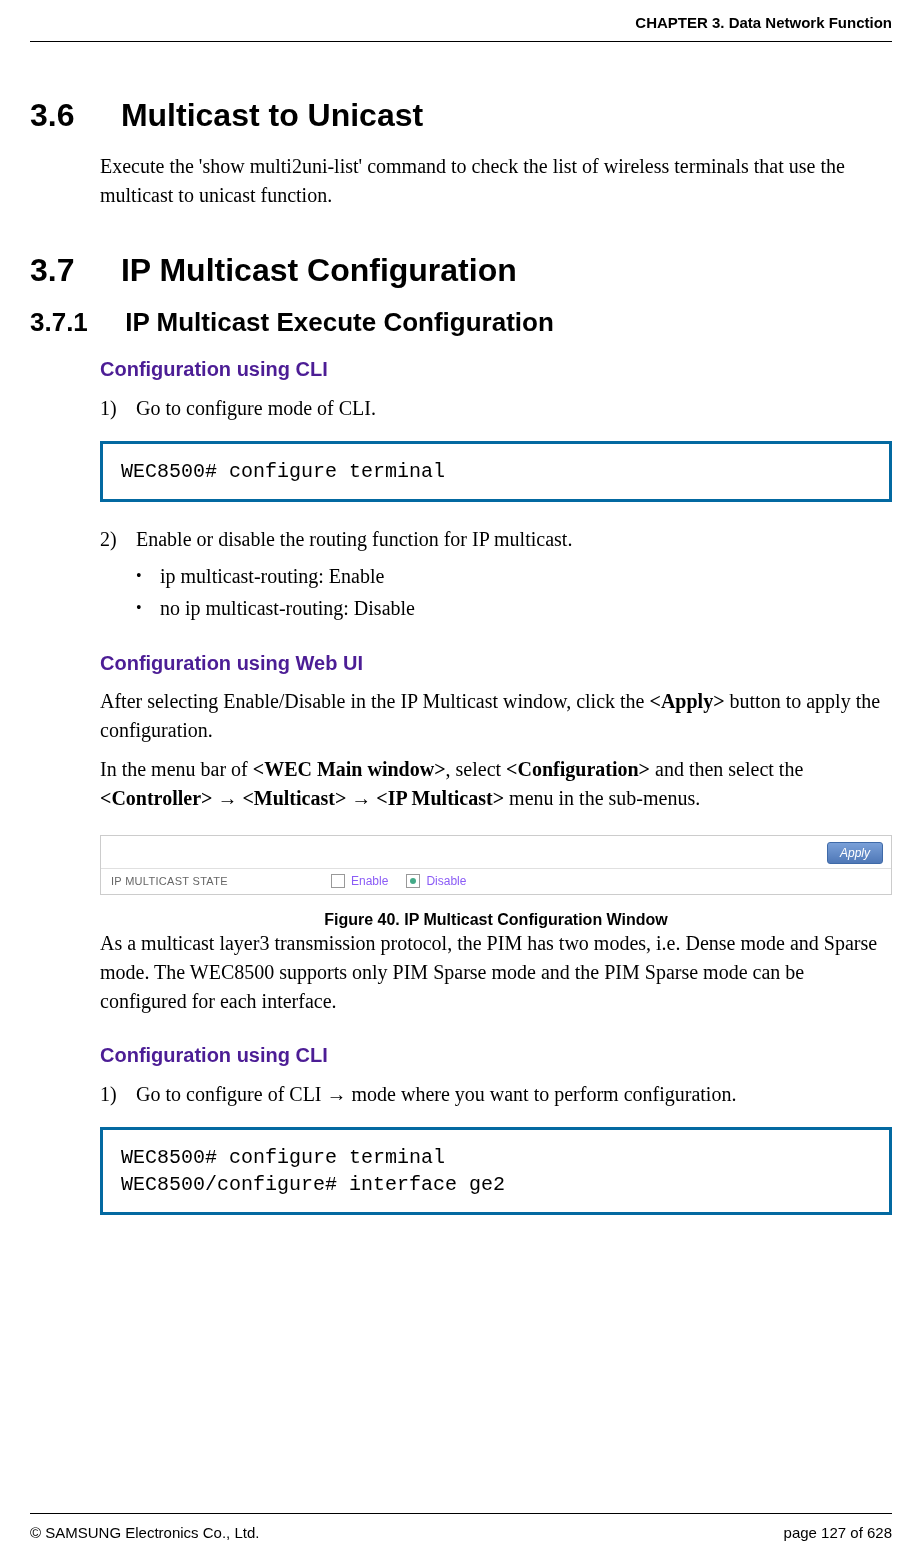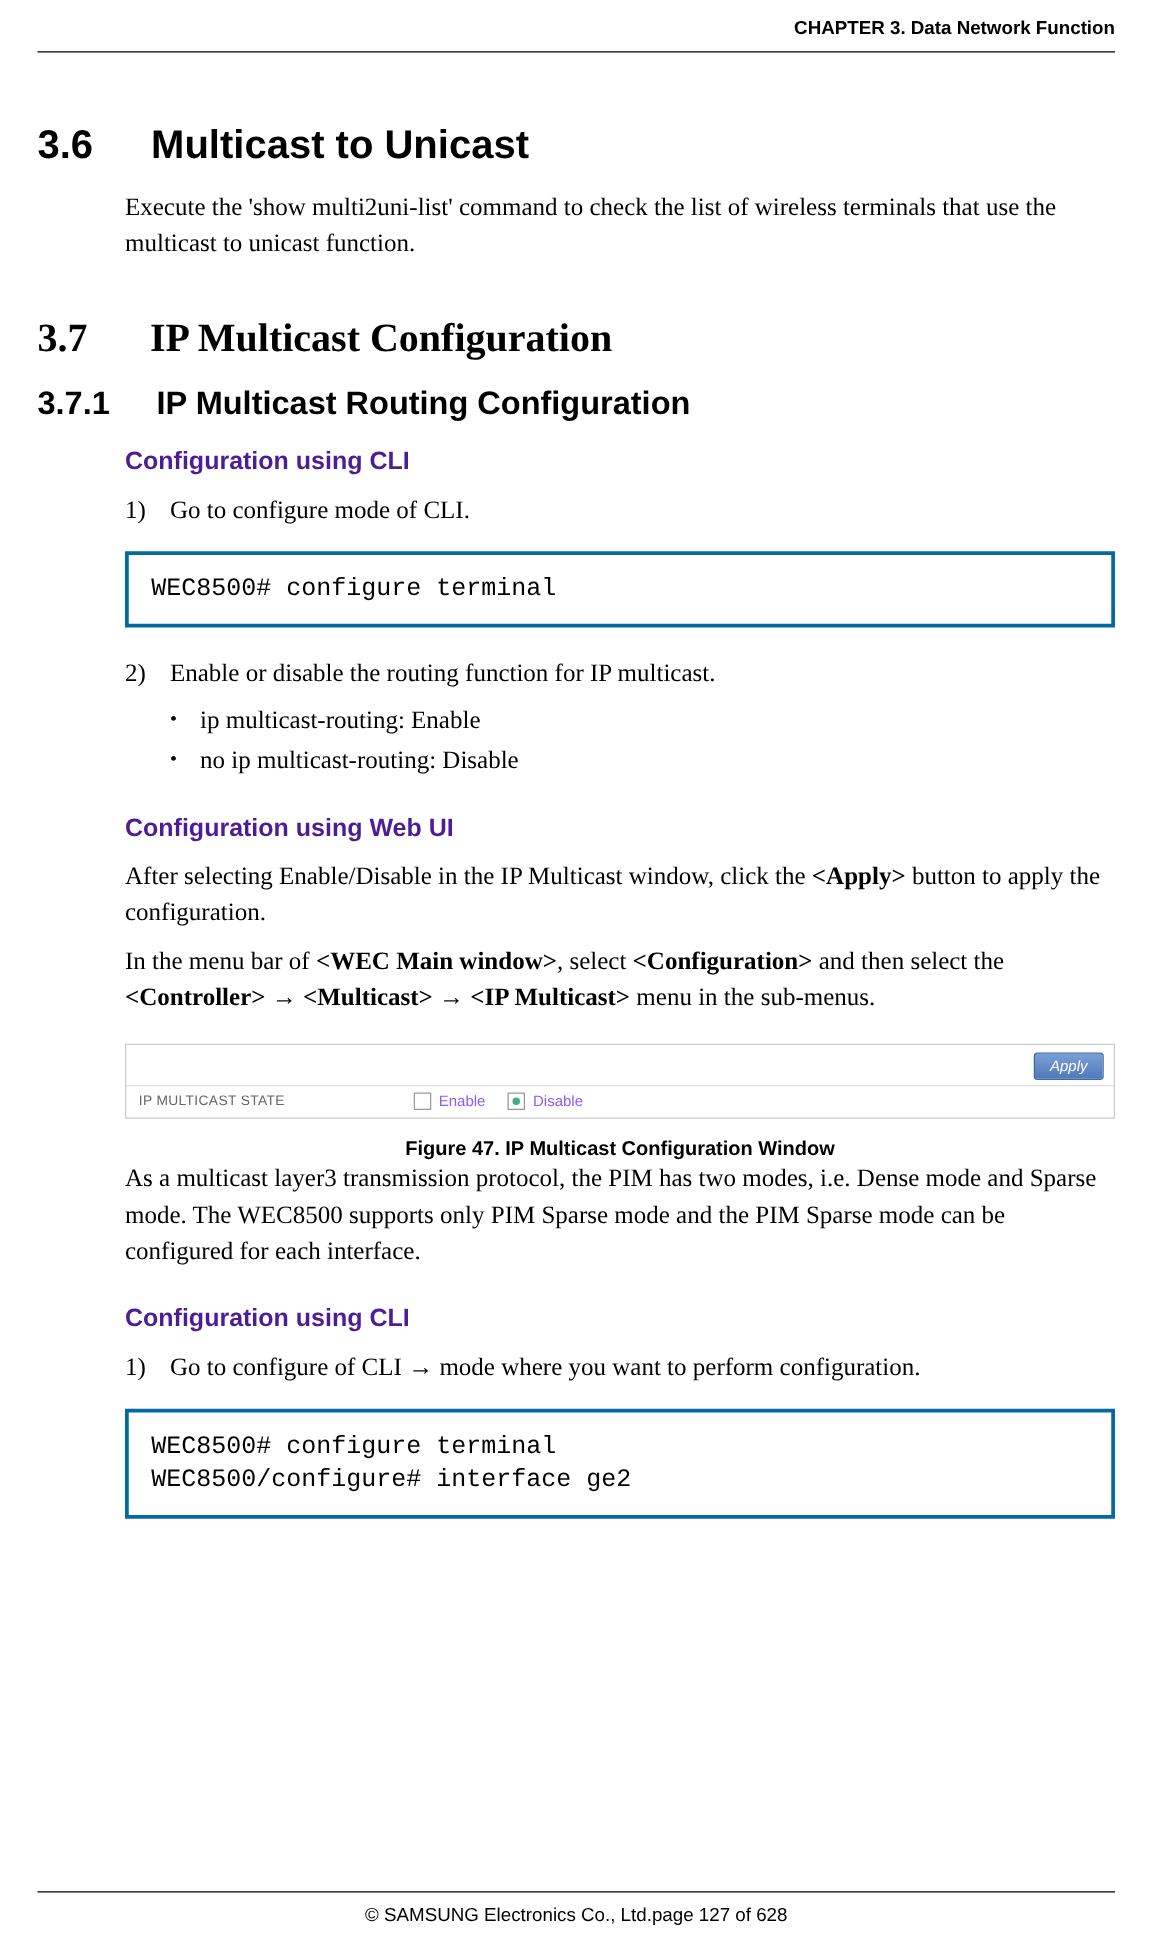--- a/index.html
+++ b/index.html
@@ -29,21 +29,21 @@
       font-size: 32px;
       margin: 0 0 18px 0;
     }
     .h1 .num { display: inline-block; min-width: 82px; }
     .body-indent { margin-left: 70px; }
     .body-p {
       font-size: 20px;
       line-height: 1.45;
       margin-bottom: 10px;
     }
-    .gap-large { margin-top: 42px; font-family: Liberation Serif, serif; }
+    .gap-large { margin-top: 42px; }
     .gap-med { margin-top: 28px; }
     .h2 {
       font-family: Arial, Helvetica, sans-serif;
       font-weight: bold;
       font-size: 26px;
       margin-bottom: 20px;
     }
     .h2 .num { display: inline-block; min-width: 88px; }
     .h3-blue {
       font-family: Arial, Helvetica, sans-serif;
@@ -143,21 +143,21 @@
       font-size: 16px;
       text-align: center;
       margin: 16px 0 0 0;
     }
     .footer {
       position: absolute;
       left: 30px; right: 30px;
       bottom: 24px;
       border-top: 1.5px solid #000;
       display: flex;
-      justify-content: center;
+      justify-content: space-between;
       font-family: Arial, Helvetica, sans-serif;
       font-size: 15px;
       padding-top: 10px;
     }
     b { font-weight: bold; }
   </style>
 </head>
 <body>
 
 <div class="header">
@@ -174,21 +174,21 @@
     <p class="body-p">Execute the 'show multi2uni-list' command to check the list of wireless terminals that use the multicast to unicast function.</p>
   </div>
 
   <div class="h1 gap-large">
     <span class="num">3.7</span>
     <span>IP Multicast Configuration</span>
   </div>
 
   <div class="h2">
     <span class="num">3.7.1</span>
-    <span>IP Multicast Routing Configuration</span>
+    <span>IP Multicast Execute Configuration</span>
   </div>
 
   <div class="body-indent">
     <div class="h3-blue">Configuration using CLI</div>
     <div class="step-row">
       <span class="step-num">1)</span>
       <span>Go to configure mode of CLI.</span>
     </div>
     <div class="codebox">WEC8500# configure terminal</div>
 
@@ -227,21 +227,21 @@
           <span>Enable</span>
         </span>
         <span class="radio-wrap">
           <span class="radio-box">
               <span class="radio-dot"></span>
             </span>
           <span>Disable</span>
         </span>
       </div>
     </div>
-    <div class="fig-caption">Figure 47. IP Multicast Configuration Window</div>
+    <div class="fig-caption">Figure 40. IP Multicast Configuration Window</div>
   </div>
 
   <div class="body-indent">
     <p class="body-p">As a multicast layer3 transmission protocol, the PIM has two modes, i.e. Dense mode and Sparse mode. The WEC8500 supports only PIM Sparse mode and the PIM Sparse mode can be configured for each interface.</p>
 
     <div class="h3-blue gap-med">Configuration using CLI</div>
     <div class="step-row">
       <span class="step-num">1)</span>
       <span>Go to configure of CLI → mode where you want to perform configuration.</span>
     </div>

